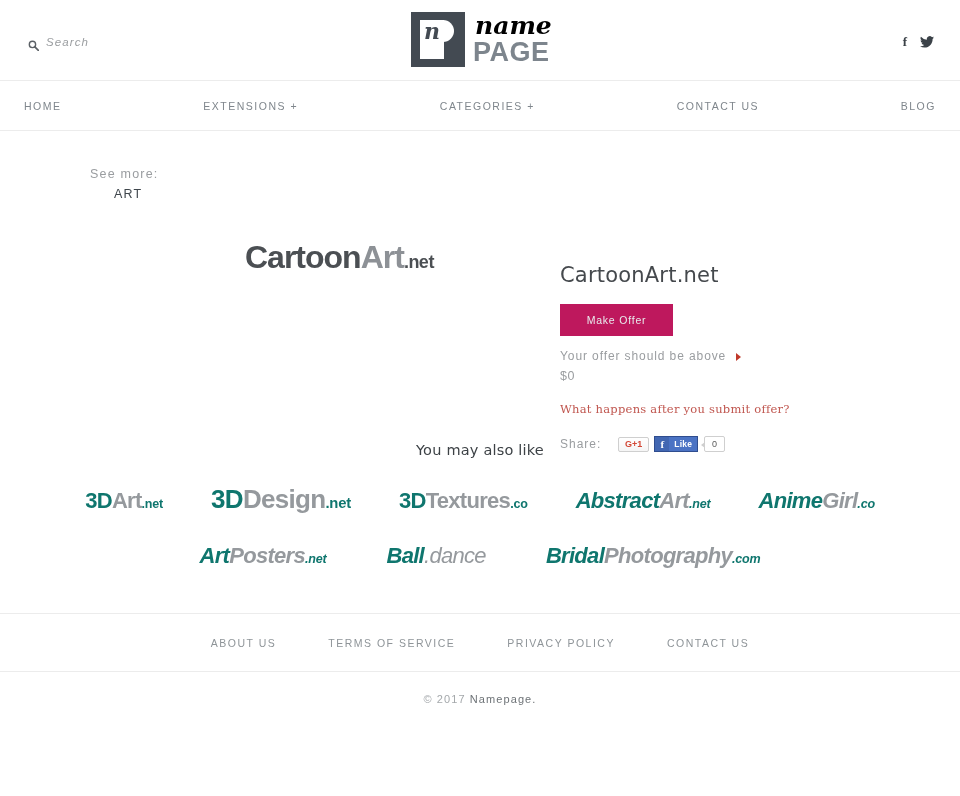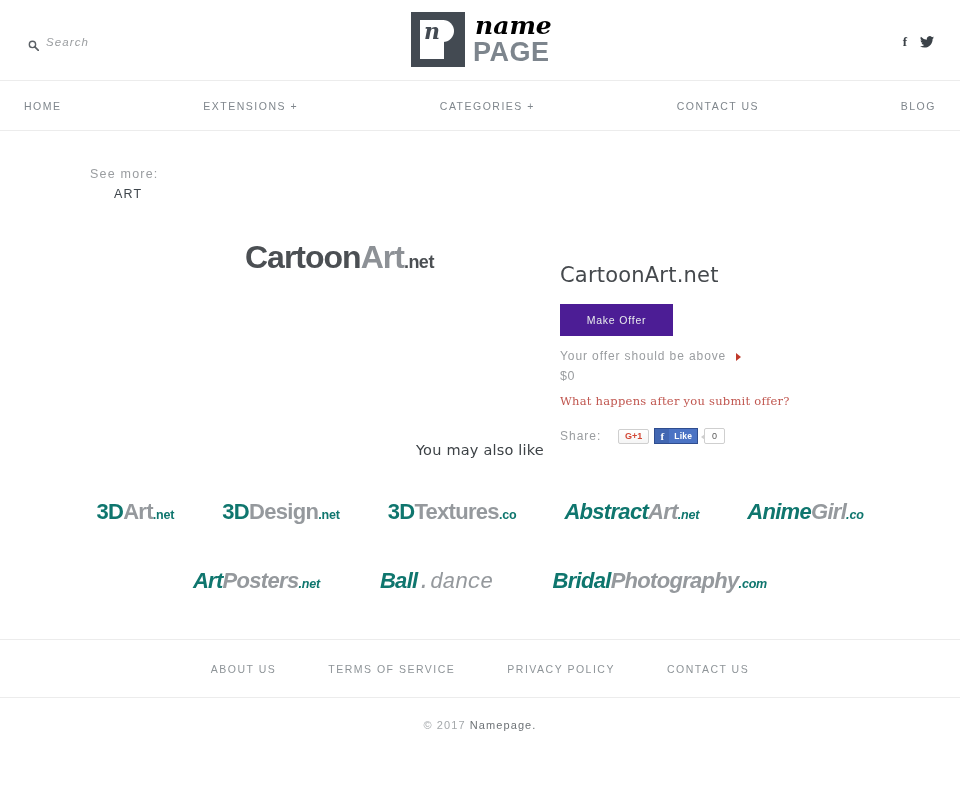--- a/index.html
+++ b/index.html
@@ -154,21 +154,21 @@
     font-size: 21px;
     color: #45494d;
     letter-spacing: 0.2px;
     font-family: "DejaVu Sans", sans-serif;
     font-weight: 400;
     line-height: 26px;
   }
   .make-offer-btn {
     margin-top: 16px;
     width: 113px; height: 32px;
-    background: #4c1d95;
+    background: #be185d;
     color: #e8ebed;
     border: none;
     font-size: 10.5px;
     letter-spacing: 0.8px;
     font-family: "Liberation Sans", sans-serif;
     cursor: pointer;
     display: flex; align-items: center; justify-content: center;
   }
   .offer-above-row {
     margin-top: 13px;
@@ -185,21 +185,21 @@
     border-left: 5px solid #c0392b;
     border-top: 4px solid transparent;
     border-bottom: 4px solid transparent;
   }
   .offer-amount {
     font-size: 12.5px; color: #9a9da0; letter-spacing: 0.6px;
     line-height: 20px; margin-top: 2px;
   }
   .what-happens {
     display: block;
-    margin-top: 8px;
+    margin-top: 16px;
     font-size: 11.5px;
     color: #c0564f;
     letter-spacing: 0.25px;
     font-family: "DejaVu Serif", serif;
     cursor: pointer;
     line-height: 15px;
   }
 
   .share-row {
     margin-top: 19px;
@@ -410,40 +410,40 @@
   </div>
 </div>
 
 <div class="also-title">You may also like</div>
 
 <div class="also-rows">
   <div class="also-row r1">
     <div class="dom-logo" style="font-size:22px;margin:0 24px;">
       <span class="d-a">3D</span><span class="d-b">Art</span><span class="d-tld d-a">.net</span>
     </div>
-    <div class="dom-logo" style="font-size:22px;margin:15px 24px;">
+    <div class="dom-logo" style="font-size:26px;margin:0 24px;">
       <span class="d-a">3D</span><span class="d-b">Design</span><span class="d-tld d-a">.net</span>
     </div>
     <div class="dom-logo" style="font-size:22px;margin:0 24px;">
       <span class="d-a">3D</span><span class="d-b">Textures</span><span class="d-tld d-a">.co</span>
     </div>
     <div class="dom-logo italic" style="font-size:22px;margin:0 24px;">
       <span class="d-a">Abstract</span><span class="d-b">Art</span><span class="d-tld d-a">.net</span>
     </div>
     <div class="dom-logo italic" style="font-size:22px;margin:0 24px;">
       <span class="d-a">Anime</span><span class="d-b">Girl</span><span class="d-tld d-a">.co</span>
     </div>
   </div>
 
   <div class="also-row r2">
     <div class="dom-logo italic" style="font-size:22px;margin:0 30px;">
       <span class="d-a">Art</span><span class="d-b">Posters</span><span class="d-tld d-a">.net</span>
     </div>
     <div class="dom-logo italic" style="font-size:22px;margin:0 30px;">
-      <span class="d-a">Ball</span><span class="d-b" style="font-weight:400;font-family:Liberation Mono, monospace;">.dance</span><span class="d-tld d-a"></span>
+      <span class="d-a">Ball</span><span class="d-b" style="font-weight:400;">.dance</span><span class="d-tld d-a"></span>
     </div>
     <div class="dom-logo italic" style="font-size:22px;margin:0 30px;">
       <span class="d-a">Bridal</span><span class="d-b">Photography</span><span class="d-tld d-a">.com</span>
     </div>
   </div>
 </div>
 
 <div class="footer-sep"></div>
 <div class="footer-nav">
   <div class="footer-link">ABOUT US</div>

